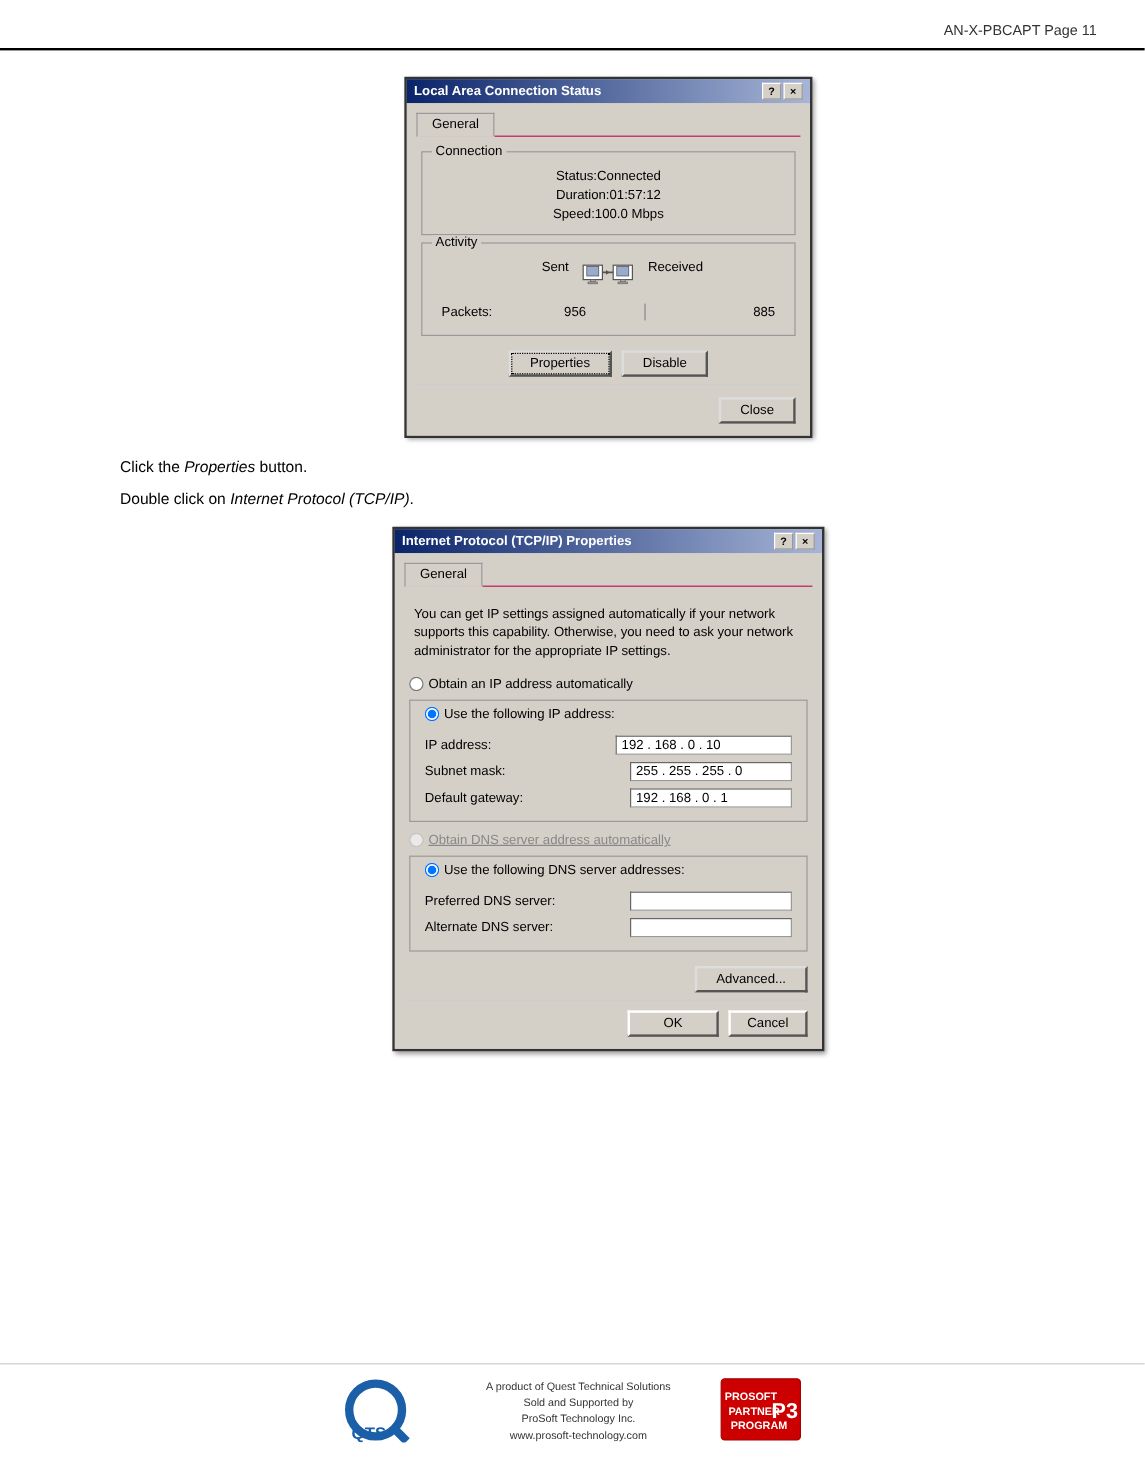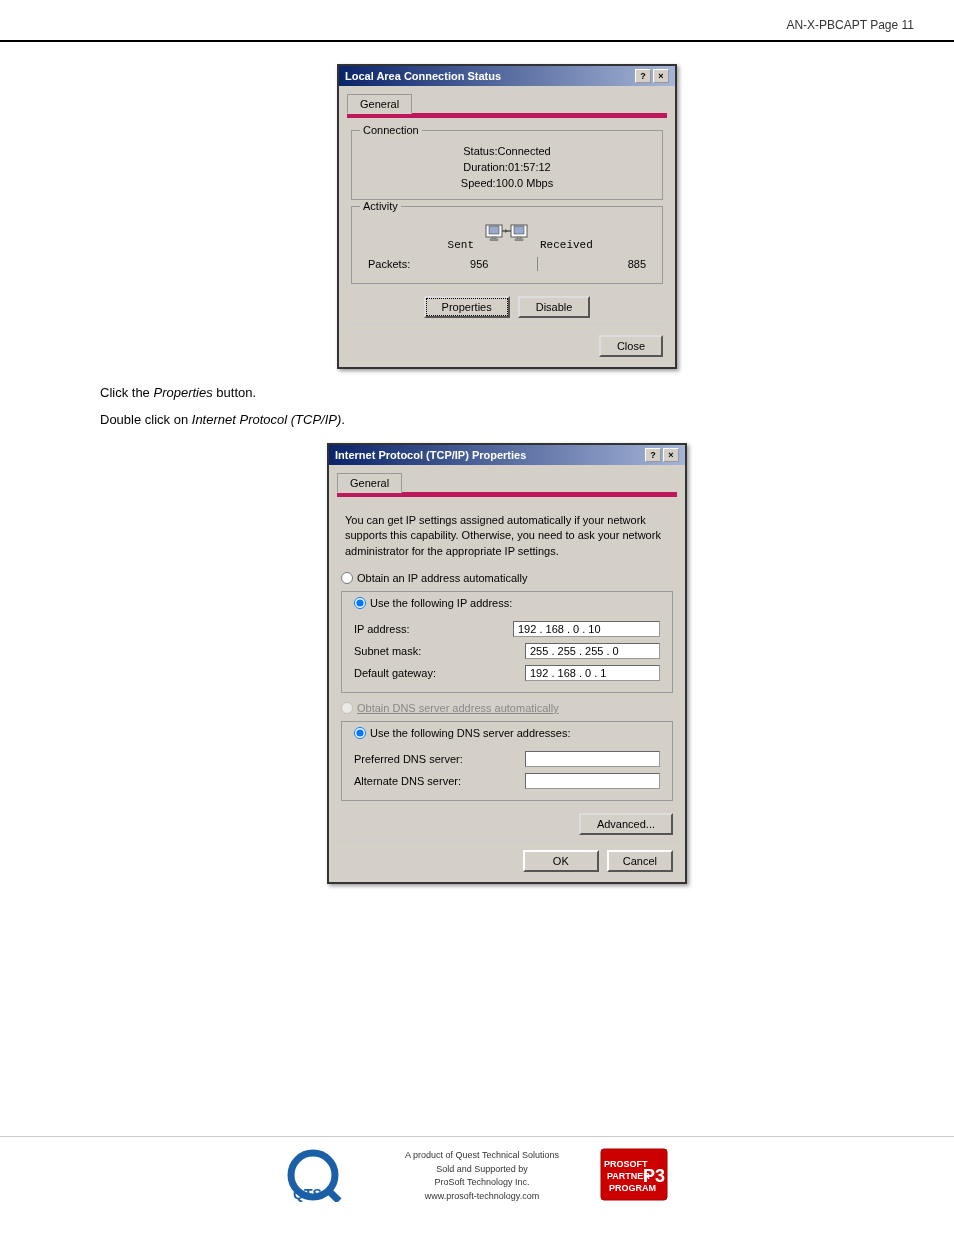--- a/index.html
+++ b/index.html
@@ -84,21 +84,21 @@
       color: #000;
       font-weight: bold;
     }
 
     .win-dialog-body {
       background: #d4d0c8;
       padding: 8px;
     }
 
     .win-tab-bar {
-      border-bottom: 5px solid #be185d;
+      border-bottom: 1px solid #be185d;
       margin-bottom: 12px;
     }
 
     .win-tab {
       display: inline-block;
       padding: 3px 12px;
       background: #d4d0c8;
       border: 1px solid #999;
       border-bottom: 1px solid #d4d0c8;
       font-size: 11px;
@@ -338,21 +338,21 @@
           <div class="win-row">
             <span class="win-row-label">Speed:</span>
             <span class="win-row-value">100.0 Mbps</span>
           </div>
         </div>
 
         <div class="win-groupbox activity-section">
           <span class="win-groupbox-title">Activity</span>
           <div style="height:8px;"></div>
 
-          <div style="display:flex; align-items:flex-end; justify-content:space-between; padding: 2px 8px; font-size:11px;font-family:Liberation Mono, monospace;">
+          <div style="display:flex; align-items:flex-start; justify-content:space-between; padding: 2px 8px; font-size:11px;">
             <span style="flex:1; text-align:right; padding-right:8px;">Sent</span>
 
             <div style="flex:0 0 50px; display:flex; align-items:center; justify-content:center;">
               <svg width="44" height="30" viewBox="0 0 44 30">
 
                 <rect x="1" y="4" width="16" height="12" fill="white" stroke="#555" stroke-width="1"></rect>
                 <rect x="4" y="5" width="10" height="8" fill="#9ac" stroke="#333" stroke-width="0.5"></rect>
                 <rect x="7" y="16" width="4" height="2" fill="#aaa" stroke="#555" stroke-width="0.5"></rect>
                 <rect x="5" y="18" width="8" height="1.5" fill="#aaa" stroke="#555" stroke-width="0.5"></rect>
 

